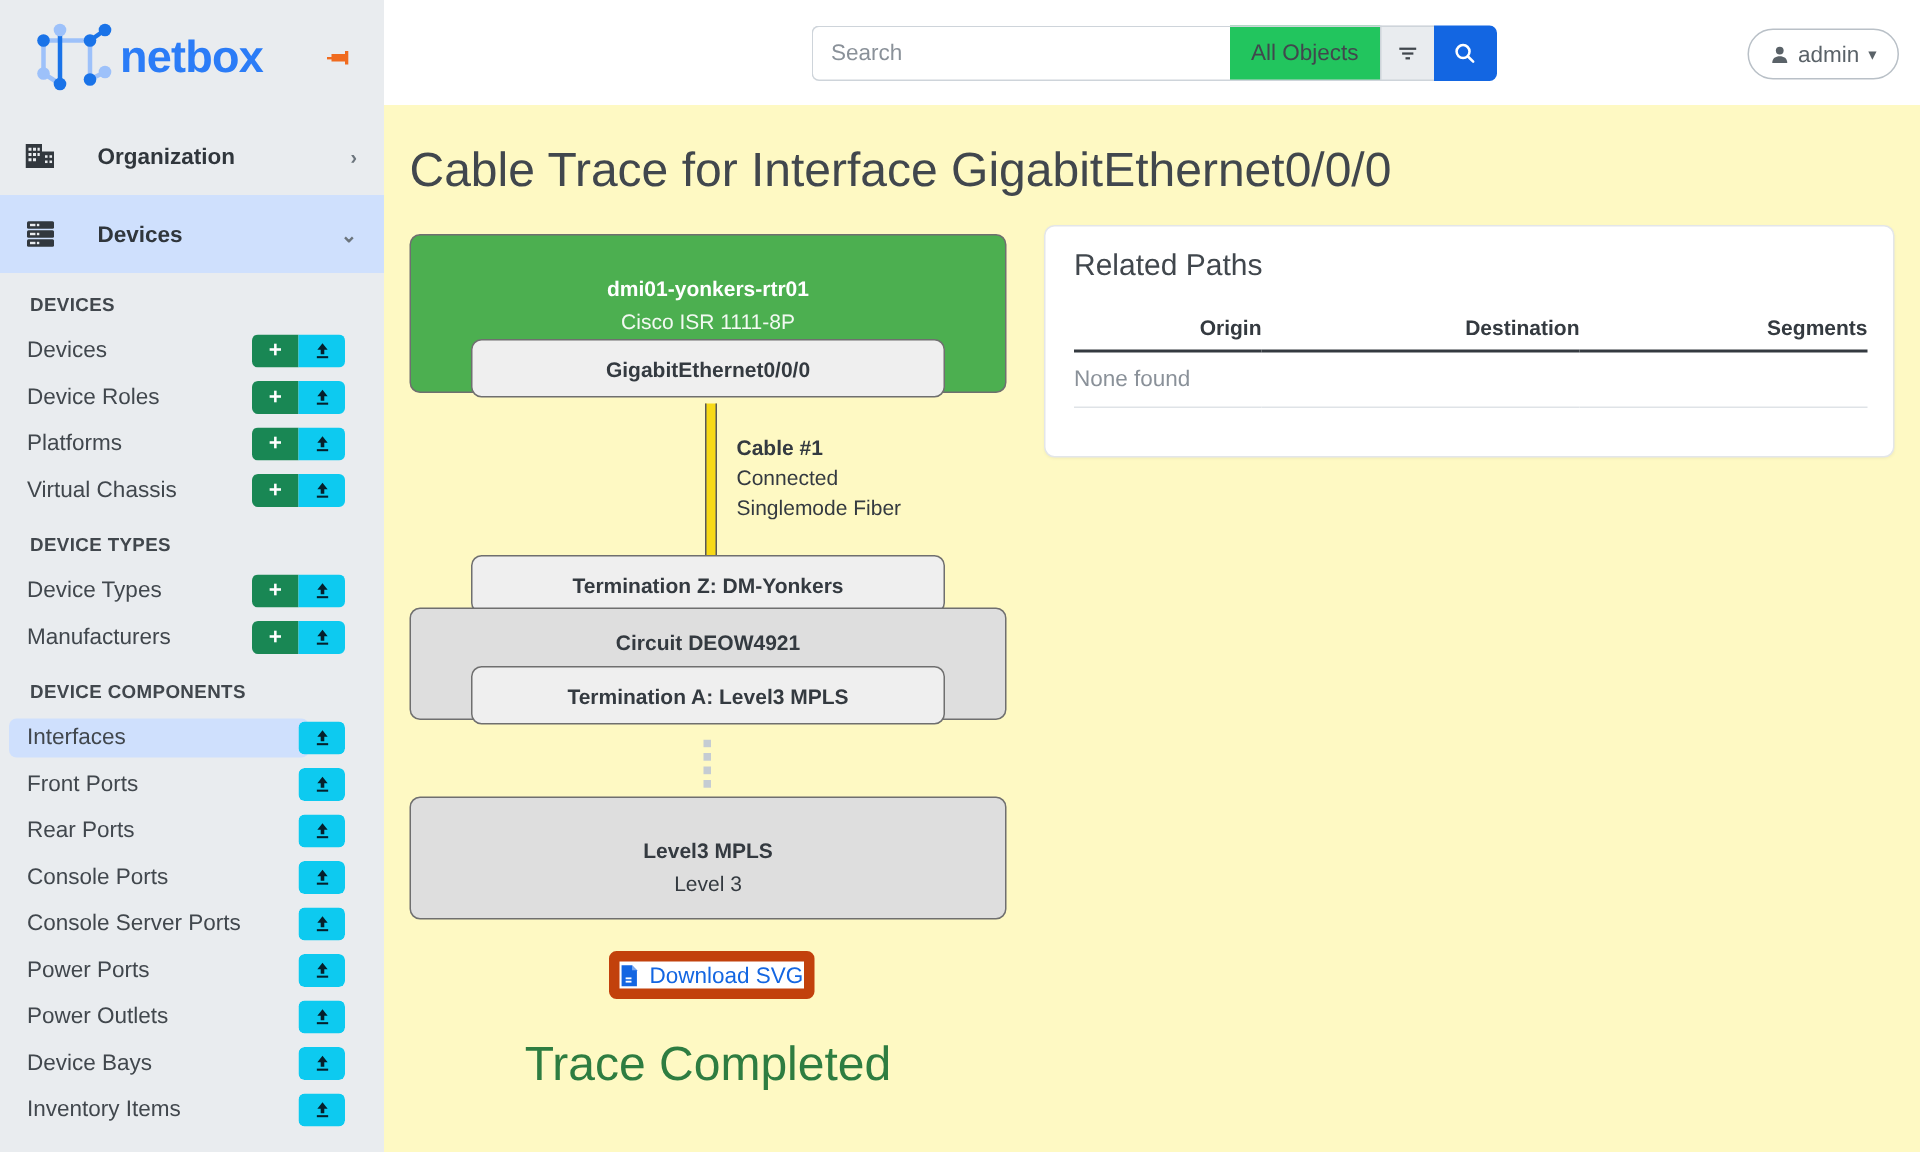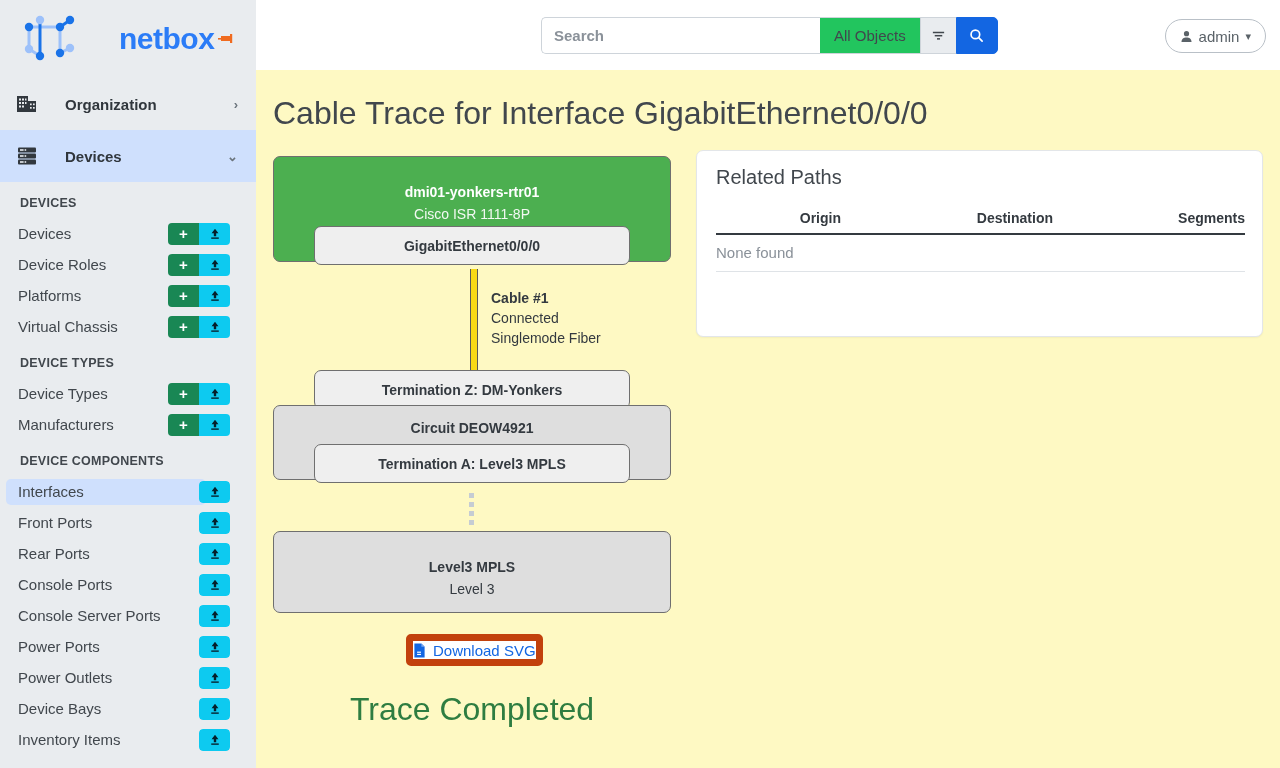--- a/index.html
+++ b/index.html
@@ -22,21 +22,20 @@
     width: 256px; height: 768px;
     background: #e9ecef;
     overflow: hidden;
   }
   .brand {
     position: relative;
     height: 78px;
     display: flex;
     align-items: center;
     padding-left: 18px;
-    gap: 39px;
   }
   .brand-logo { width: 58px; height: 48px; flex: 0 0 auto; }
   .brand-word {
     font-size: 30px;
     font-weight: 700;
     color: #2b7cf7;
     letter-spacing: -0.5px;
     margin-left: 4px;
     line-height: 1;
   }
@@ -133,21 +132,20 @@
     width: 279px; height: 37px;
     border: 1px solid #ced4da;
     border-right: none;
     border-radius: 5px 0 0 5px;
     padding: 0 12px;
     font-size: 15px;
     font-family: "Liberation Sans", sans-serif;
     color: #41474d;
     outline: none;
     background: #fff;
-    font-weight: bold;
   }
   .search-input::placeholder { color: #8a9199; }
   .search-scope {
     height: 37px;
     background: #22c55e;
     border: 1px solid #ced4da;
     border-left: none;
     border-right: none;
     display: flex; align-items: center;
     padding: 0 14px;
@@ -317,21 +315,21 @@
     font-size: 32px;
     color: #2e7d41;
     width: 398px;
   }
 
   
   .card {
     position: absolute;
     left: 440px; top: 80px;
     width: 567px;
-    height: 187px;
+    height: 155px;
     background: #fff;
     border: 1px solid #e3e6e9;
     border-radius: 7px;
     box-shadow: 0 1px 2px rgba(0,0,0,0.045);
   }
   .card-title {
     position: absolute;
     left: 19px; top: 15px;
     font-size: 20px;
     font-weight: 400;

